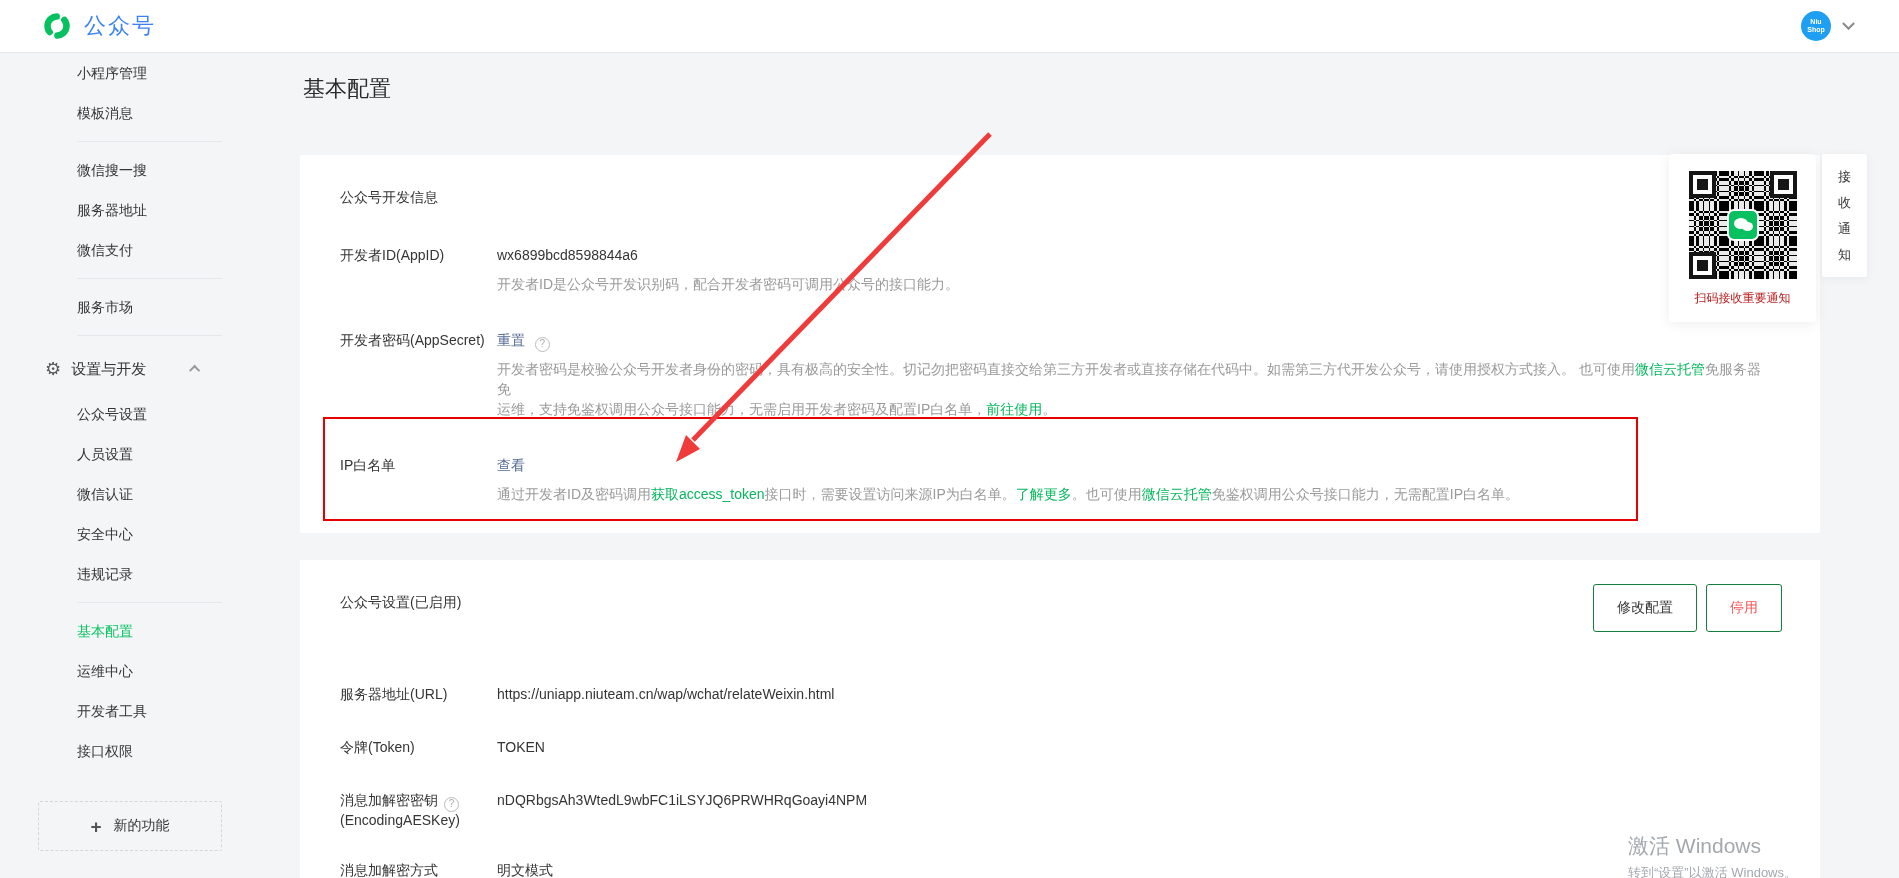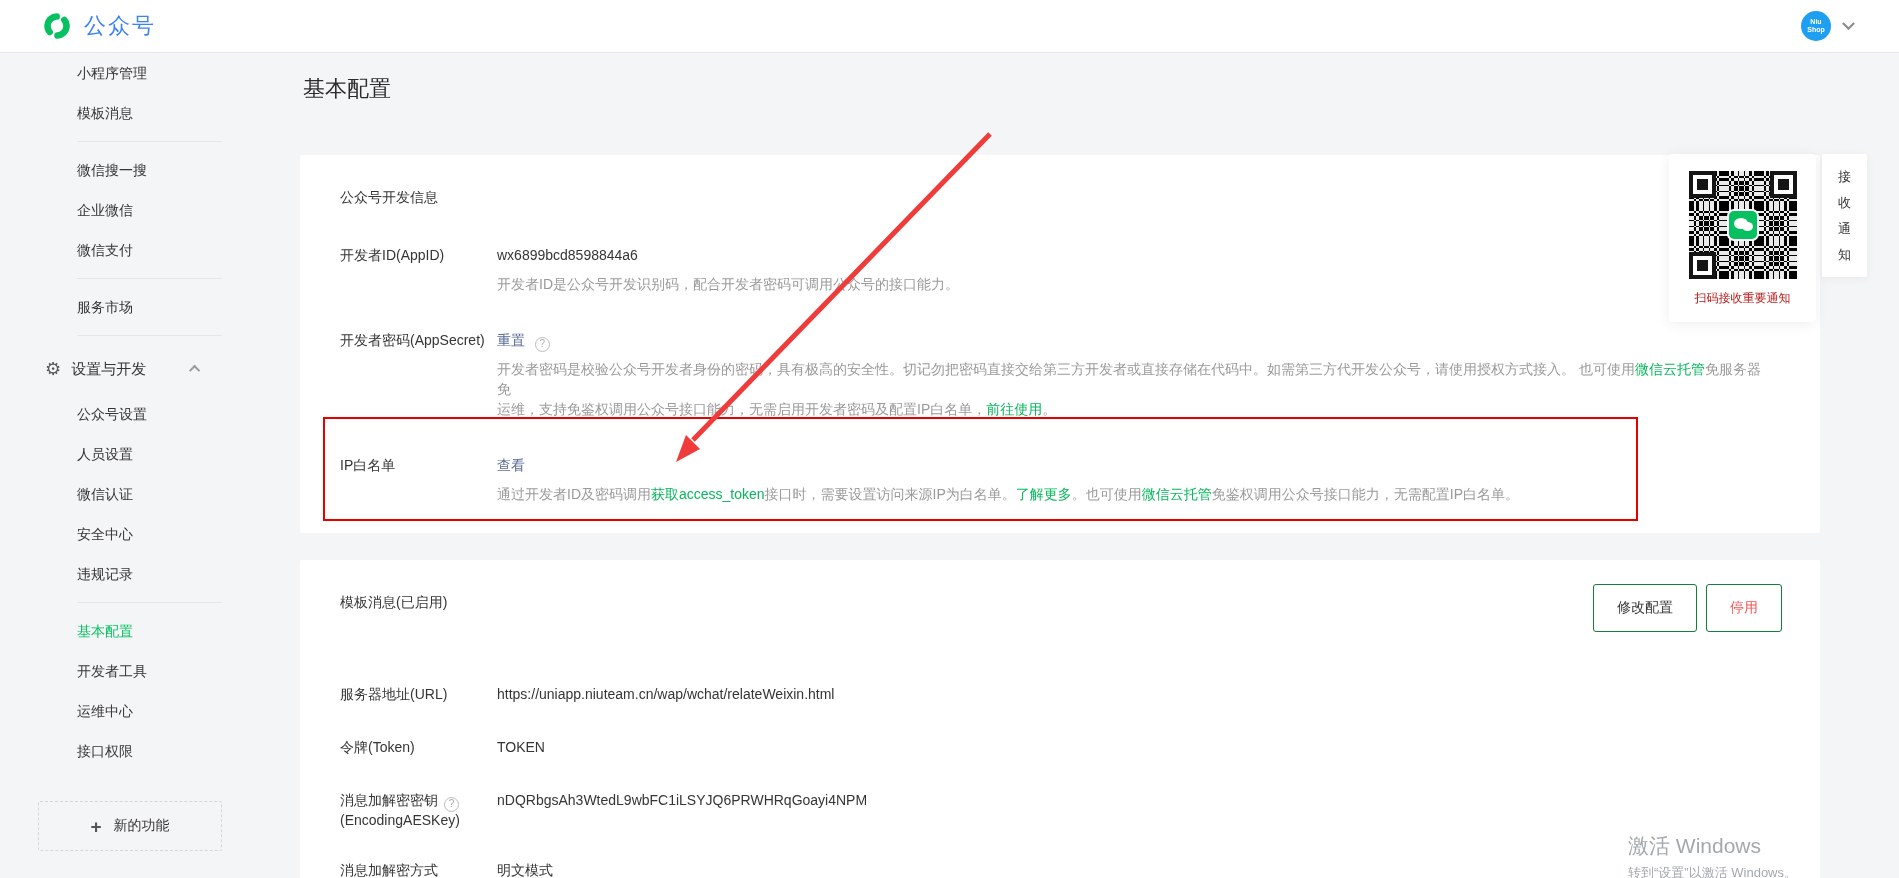--- a/index.html
+++ b/index.html
@@ -97,39 +97,39 @@
     <div class="avatar">Niu Shop</div>
     <i class="chev-down"></i>
   </div>
 </header>
 
 <nav class="sidebar">
   <div class="side-item">小程序管理</div>
   <div class="side-item">模板消息</div>
   <div class="side-div"></div>
   <div class="side-item">微信搜一搜</div>
-  <div class="side-item">企业微信</div>
+  <div class="side-item">服务器地址</div>
   <div class="side-item">微信支付</div>
   <div class="side-div"></div>
   <div class="side-item">服务市场</div>
   <div class="side-div"></div>
   <div class="side-group">
     <span class="gear">⚙</span>
     <span>设置与开发</span>
     <i class="group-chev"></i>
   </div>
   <div class="side-item">公众号设置</div>
   <div class="side-item">人员设置</div>
   <div class="side-item">微信认证</div>
   <div class="side-item">安全中心</div>
   <div class="side-item">违规记录</div>
   <div class="side-div"></div>
   <div class="side-item active">基本配置</div>
+  <div class="side-item">运维中心</div>
   <div class="side-item">开发者工具</div>
-  <div class="side-item">运维中心</div>
   <div class="side-item">接口权限</div>
   <div class="new-feature">
     <span class="plus">+</span>
     <span>新的功能</span>
   </div>
 </nav>
 
 <h1 class="page-title">基本配置</h1>
 
 <section class="card card1">
@@ -166,21 +166,21 @@
       <div class="row-desc">
         <span>通过开发者ID及密码调用</span><span class="link-green">获取access_token</span><span>接口时，需要设置访问来源IP为白名单。</span><span class="link-green">了解更多</span><span>。也可使用</span><span class="link-green">微信云托管</span><span>免鉴权调用公众号接口能力，无需配置IP白名单。</span>
       </div>
     </div>
   </div>
 
   <div class="red-box"></div>
 </section>
 
 <section class="card card2">
-  <div class="card-head">模板消息(已启用)</div>
+  <div class="card-head">公众号设置(已启用)</div>
   <div class="btns">
     <div class="btn">修改配置</div>
     <div class="btn danger">停用</div>
   </div>
 
   <div class="row r-url">
     <div class="row-label">服务器地址(URL)</div>
     <div class="row-body">
         <div class="row-value">https://uniapp.niuteam.cn/wap/wchat/relateWeixin.html</div>
       </div>

